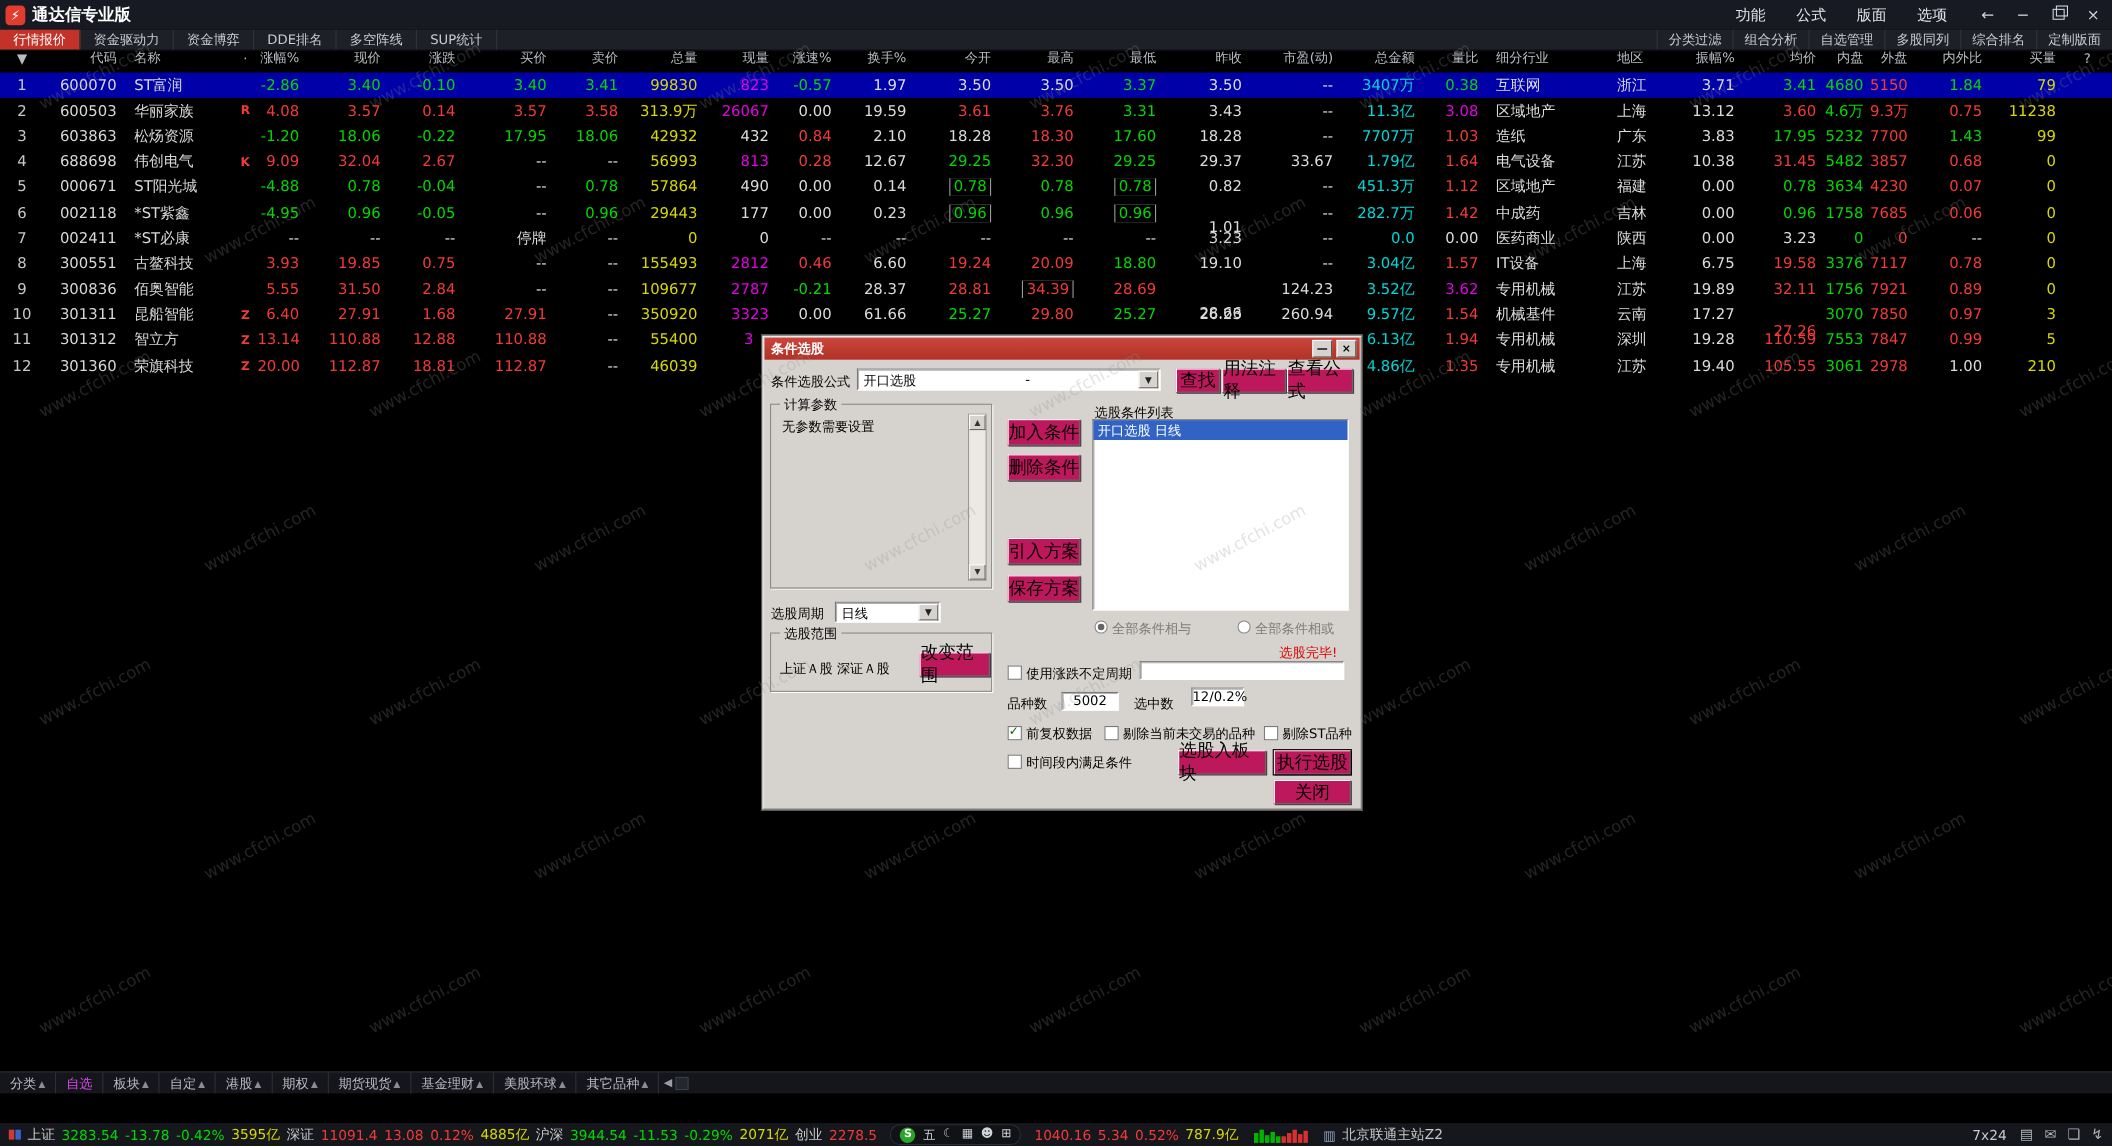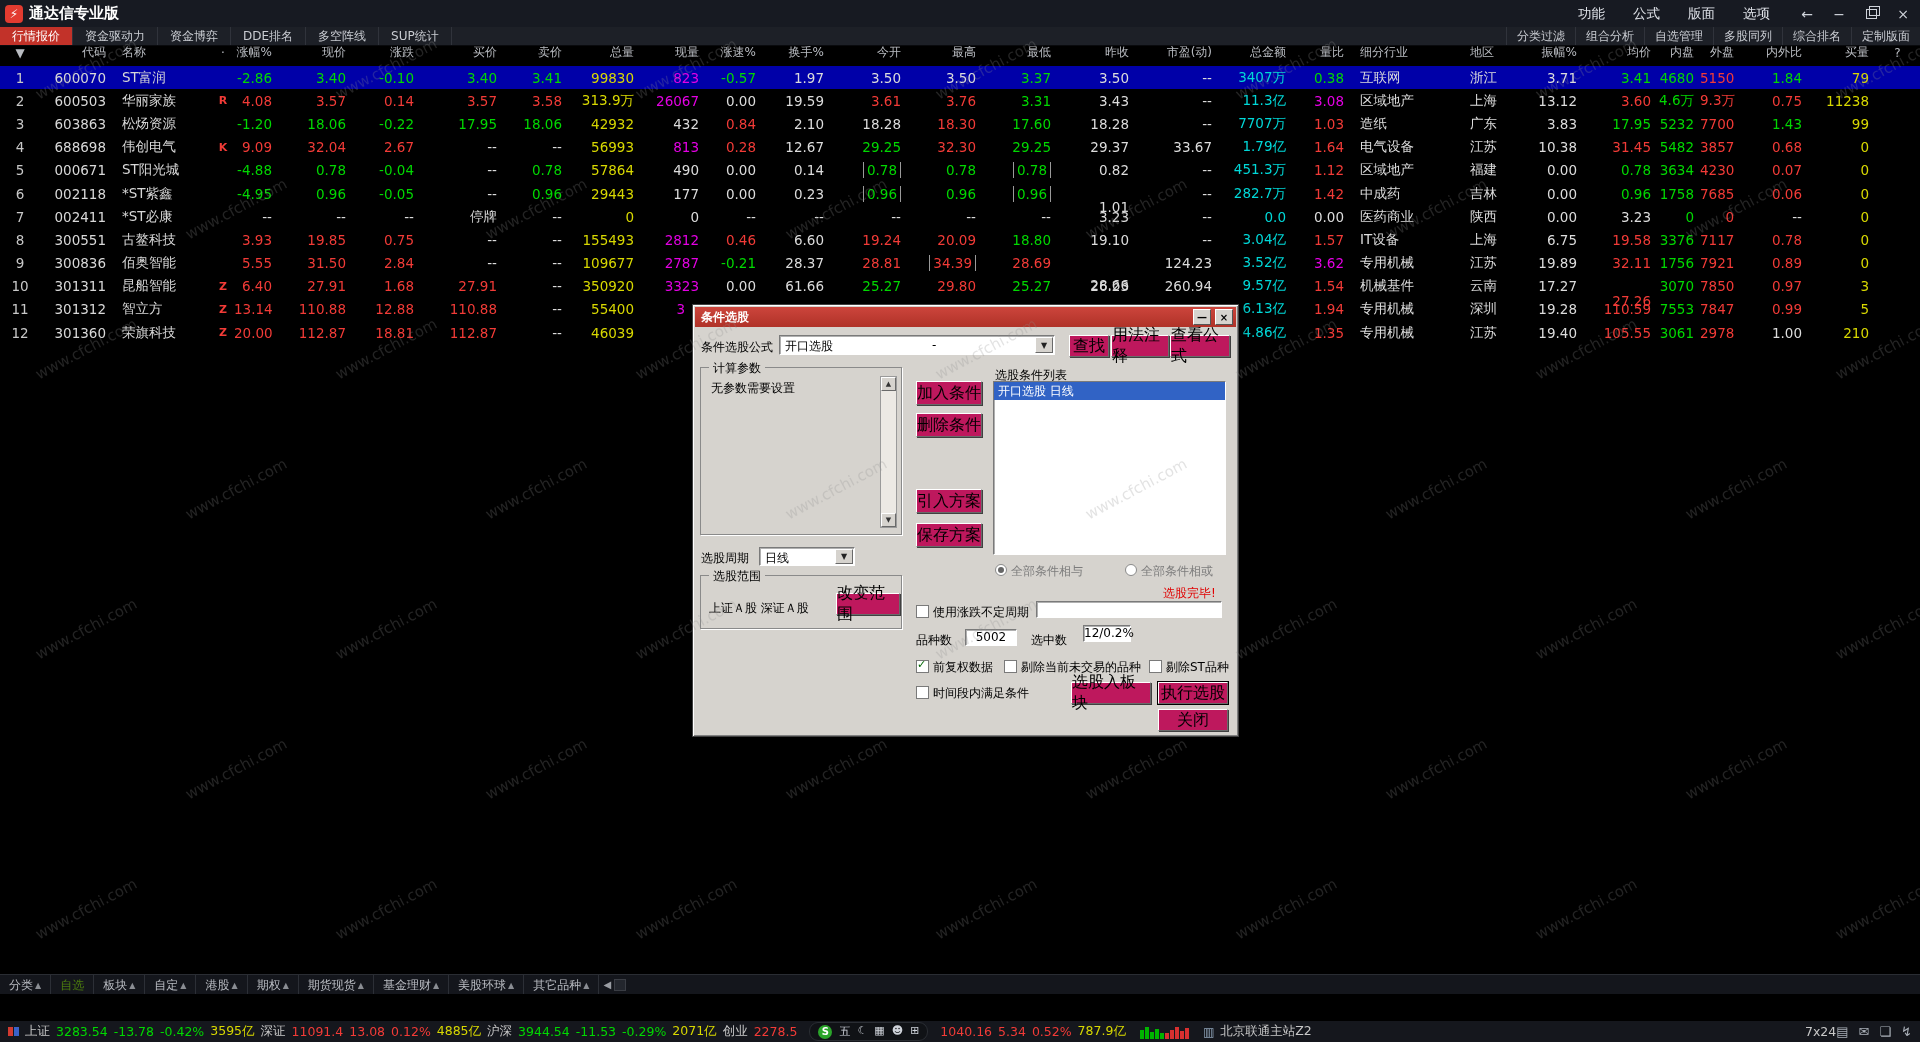--- a/index.html
+++ b/index.html
@@ -77,37 +77,37 @@
   .radio{display:inline-block;width:10px;height:10px;border-radius:50%;background:#fff;
     border:1px solid #8a8a8a;vertical-align:-1px;margin-right:4px;position:relative;}
   .radio.on::after{content:"";position:absolute;left:2px;top:2px;width:6px;height:6px;border-radius:50%;background:#666;}
   .gray{color:#7c7c7c;}
   .redtxt{color:#e00000;}
   
   .btabs{position:absolute;top:974px;left:0;width:1920px;height:19px;background:#14161c;
     border-top:1px solid #2a2d33;display:flex;align-items:stretch;z-index:5;}
   .btab{font-size:12px;color:#b9bcc2;padding:1px 9px 0;border-right:1px solid #2c2f36;
     display:flex;align-items:center;gap:2px;}
-  .btab.active{color:#4d7c0f;}
+  .btab.active{color:#d946ef;}
   .btab .tri{font-size:8px;color:#8a8d93;}
   .bscroll{margin-left:4px;color:#9a9da3;font-size:10px;display:flex;align-items:center;gap:3px;}
   .bscroll .bx{width:10px;height:10px;background:#23262d;border:1px solid #3a3d44;}
   
   .statusbar{position:absolute;top:1021px;left:0;width:1920px;height:21px;background:#15171d;
     display:flex;align-items:center;font-size:12.5px;z-index:5;padding:0 8px;box-sizing:border-box;gap:6px;}
   .sb-up{color:#f23b37}.sb-down{color:#00d800}.sb-amt{color:#d8d800}.sb-lbl{color:#c8c8c8}
   .ime{background:#101216;border:1px solid #2a2d33;border-radius:9px;display:flex;align-items:center;
     gap:7px;padding:1px 8px;margin:0 6px;}
   .ime .s-circle{width:14px;height:14px;border-radius:50%;background:#2aa52a;color:#fff;font-size:10px;
     font-weight:bold;display:flex;align-items:center;justify-content:center;}
   .ime .ico{color:#cfd3da;font-size:11px;}
   .breadth{display:flex;align-items:flex-end;height:15px;gap:1px;margin:0 8px;}
   .breadth i{display:block;width:4px;}
   .srv-ico{color:#8fa3b8;font-size:12px;}
-  .sb-right{margin-left:auto;display:flex;align-items:center;color:#c8c8c8;}
+  .sb-right{margin-left:auto;display:flex;align-items:center;gap:12px;color:#c8c8c8;}
   .sb-right .ico{color:#aab0b8;font-size:13px;}
 </style>
 </head>
 <body>
 
 <div class="menubar">
   <div class="logo">⚡</div>
   <div class="apptitle">通达信专业版</div>
   <div class="menu-right">
     <div id="menu-right" style="display:flex">

